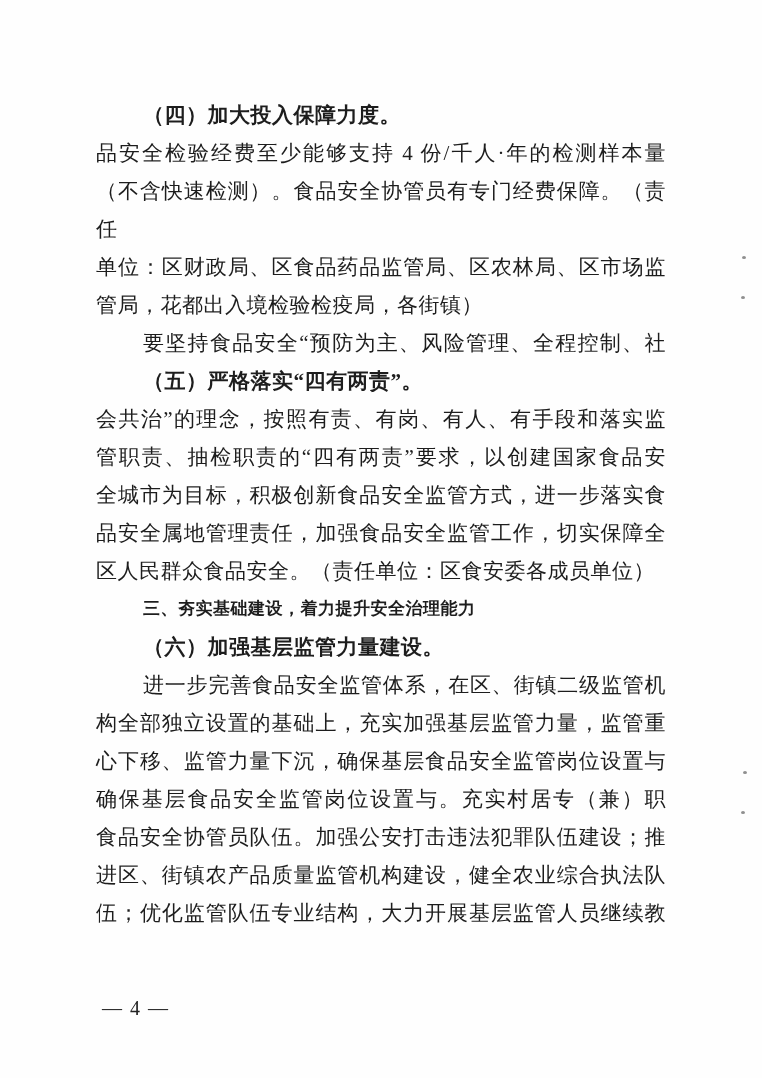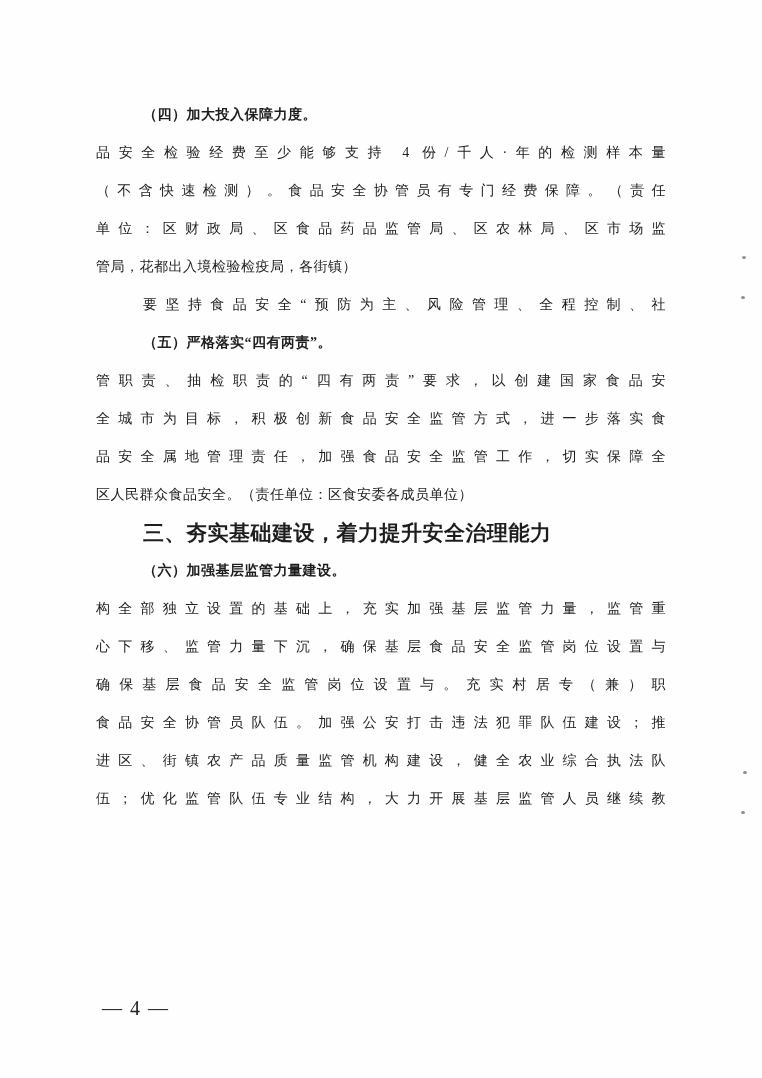--- a/index.html
+++ b/index.html
@@ -16,40 +16,40 @@
     font-family: "Liberation Serif", "DejaVu Serif", serif;
     color: #1d1d1d;
   }
   .text-block {
     position: absolute;
     left: 96px;
     top: 96px;
     width: 570px;
   }
   .line {
-    font-size: 14px;
+    font-size: 21px;
     line-height: 38px;
     letter-spacing: 0.5px;
     text-align: left;
     min-height: 38px;
   }
   .justify {
     text-align: justify;
     text-align-last: justify;
   }
   .indent {
     text-indent: 47px;
   }
   .subhead {
     font-weight: 600;
   }
   .section {
     font-weight: 700;
     font-family: "Liberation Sans", "DejaVu Sans", sans-serif;
-    font-size: 21px;
+    font-size: 17px;
   }
   .page-number {
     position: absolute;
     left: 102px;
     top: 997px;
     font-size: 20px;
     letter-spacing: 1.5px;
     color: #222222;
     font-family: "Liberation Serif", "DejaVu Serif", serif;
   }
@@ -72,26 +72,28 @@
 <div class="page">
 
   <main class="text-block">
     <div class="line indent subhead">（四）加大投入保障力度。</div>
     <div class="line justify">品安全检验经费至少能够支持 4 份/千人·年的检测样本量</div>
     <div class="line justify">（不含快速检测）。食品安全协管员有专门经费保障。（责任</div>
     <div class="line justify">单位：区财政局、区食品药品监管局、区农林局、区市场监</div>
     <div class="line">管局，花都出入境检验检疫局，各街镇）</div>
     <div class="line indent justify">要坚持食品安全“预防为主、风险管理、全程控制、社</div>
     <div class="line indent subhead">（五）严格落实“四有两责”。</div>
+    <div class="line justify">会共治”的理念，按照有责、有岗、有人、有手段和落实监</div>
     <div class="line justify">管职责、抽检职责的“四有两责”要求，以创建国家食品安</div>
     <div class="line justify">全城市为目标，积极创新食品安全监管方式，进一步落实食</div>
     <div class="line justify">品安全属地管理责任，加强食品安全监管工作，切实保障全</div>
     <div class="line">区人民群众食品安全。（责任单位：区食安委各成员单位）</div>
     <div class="line indent section">三、夯实基础建设，着力提升安全治理能力</div>
     <div class="line indent subhead">（六）加强基层监管力量建设。</div>
+    <div class="line indent justify">进一步完善食品安全监管体系，在区、街镇二级监管机</div>
     <div class="line justify">构全部独立设置的基础上，充实加强基层监管力量，监管重</div>
     <div class="line justify">心下移、监管力量下沉，确保基层食品安全监管岗位设置与</div>
     <div class="line justify">确保基层食品安全监管岗位设置与。充实村居专（兼）职</div>
     <div class="line justify">食品安全协管员队伍。加强公安打击违法犯罪队伍建设；推</div>
     <div class="line justify">进区、街镇农产品质量监管机构建设，健全农业综合执法队</div>
     <div class="line justify">伍；优化监管队伍专业结构，大力开展基层监管人员继续教</div>
   </main>
 
   <div class="page-number">— 4 —</div>
 

